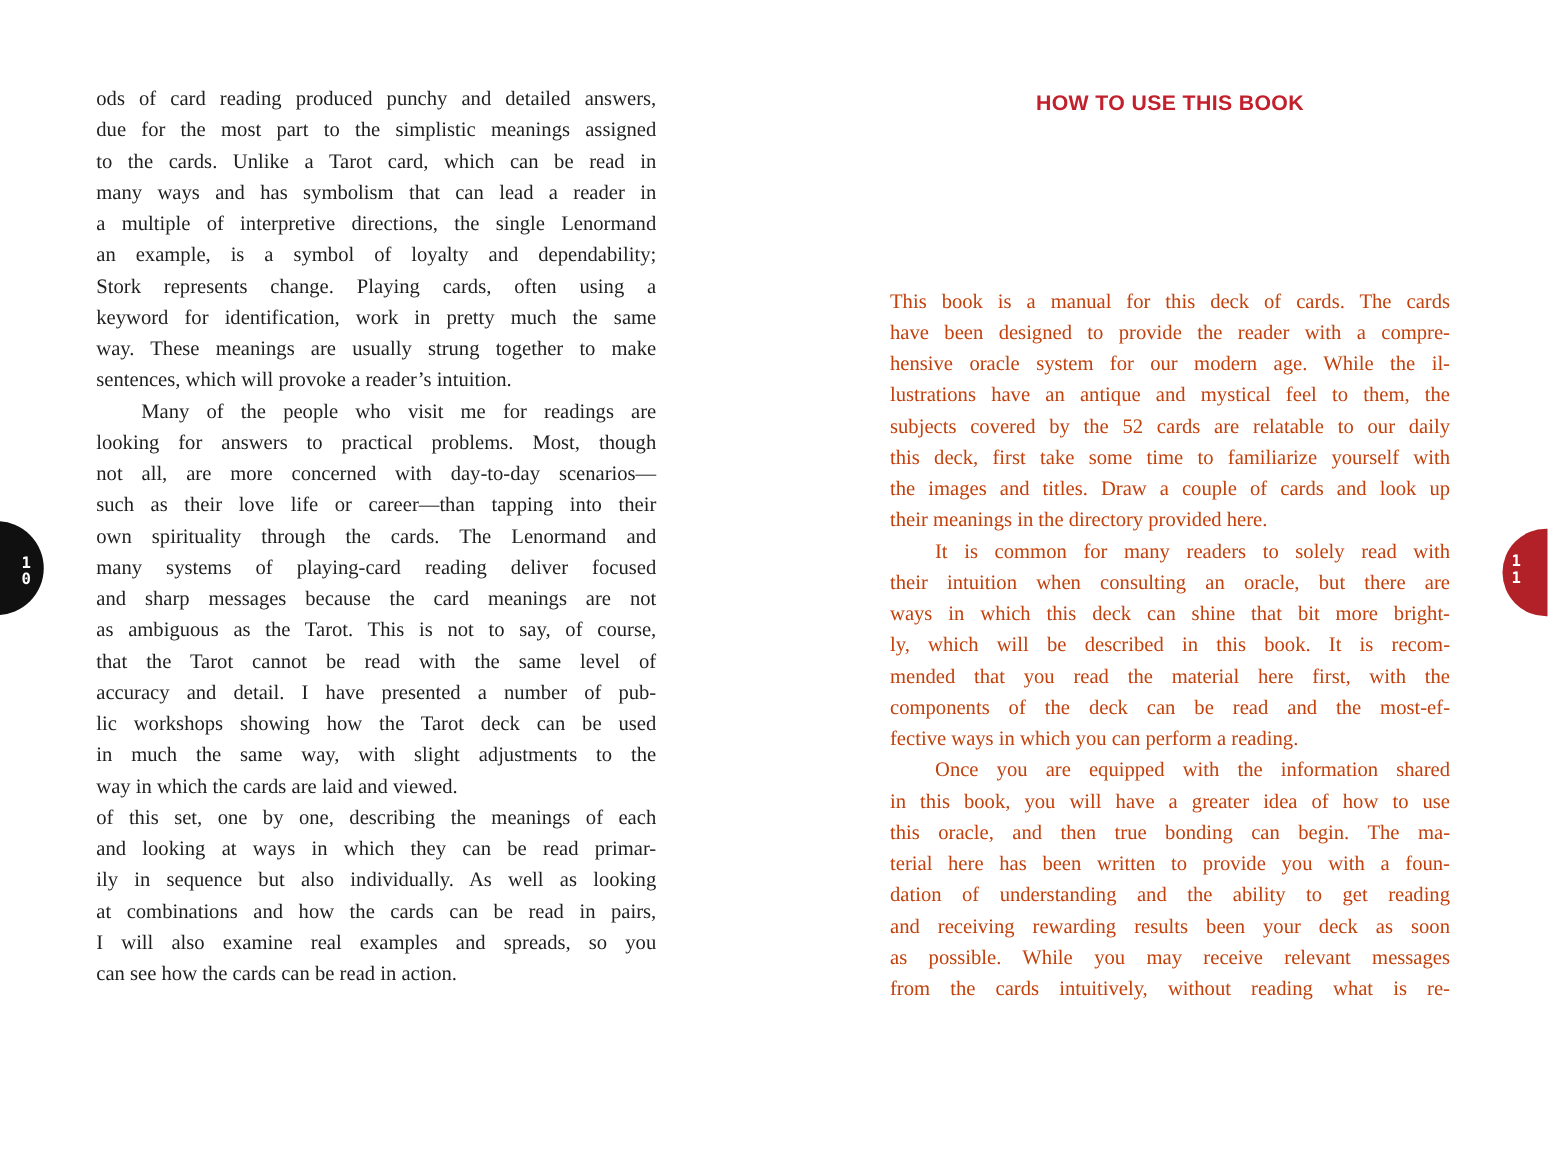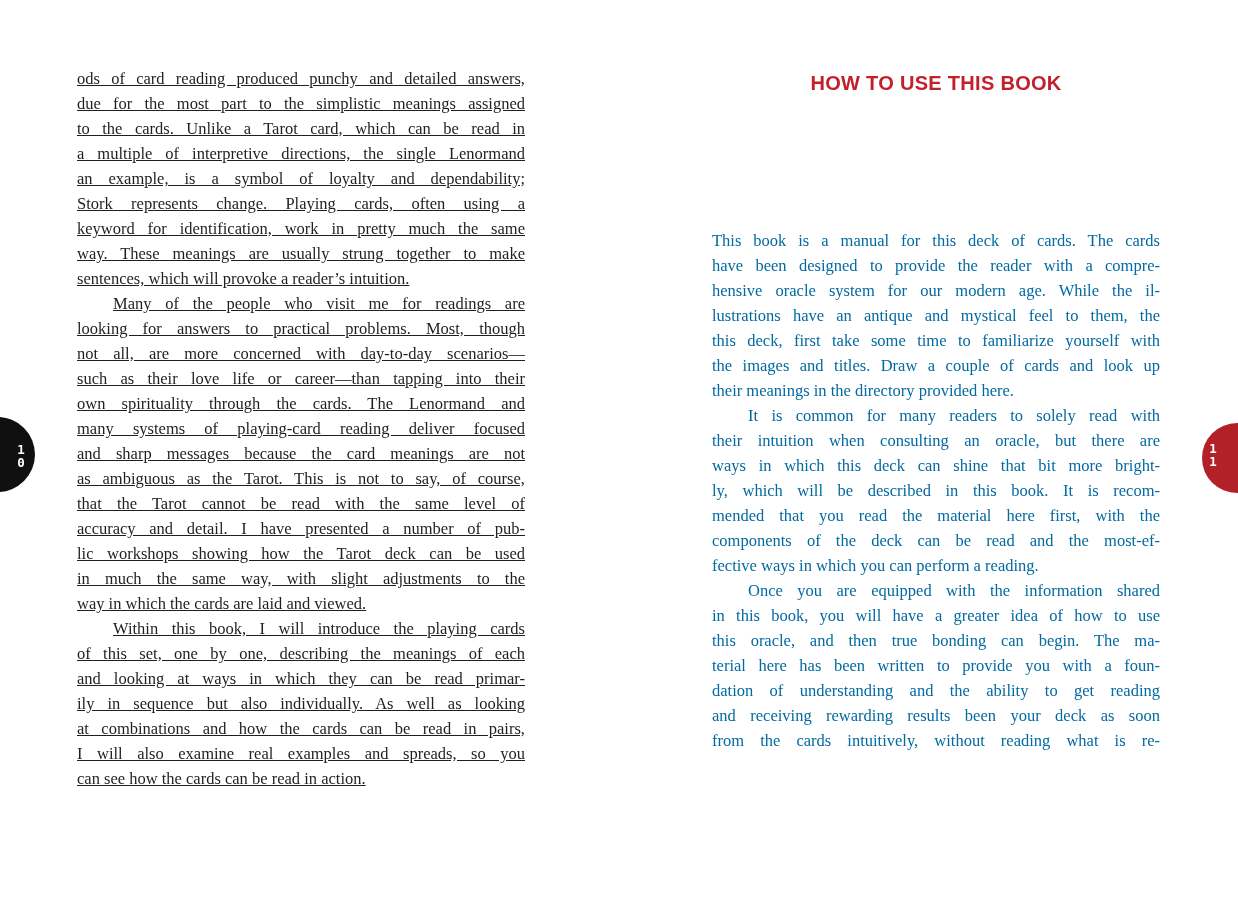--- a/index.html
+++ b/index.html
@@ -27,21 +27,21 @@
   .line {
     text-align: justify;
     text-align-last: justify;
     white-space: normal;
   }
   .line.last { text-align-last: left; }
   .line.indent { text-indent: 36px; }
   .heading {
     margin: 0;
     font-family: "Liberation Sans", "DejaVu Sans", sans-serif;
-    font-size: 20px;
+    font-size: 17px;
     font-weight: 700;
     letter-spacing: 0.3px;
     text-align: center;
     line-height: 26px;
   }
   .tab {
     position: absolute;
     border-radius: 50%;
   }
   .tab-left  { left: -40px;  top: 417px; width: 75px; height: 75px; }
@@ -74,25 +74,26 @@
   </div>
 
   <div class="tab tab-right" style="background: rgb(178, 32, 40);">
     <span class="tabnum">
       <span>1</span>
       <span>1</span>
     </span>
   </div>
 
   <div class="col col-left">
-    <div class="bodytext" style="color: rgb(31, 31, 31); text-decoration: underline;">
+    <div class="bodytext" style="color: rgb(31, 31, 31);">
         <div class="para">
           <div class="line">ods of card reading produced punchy and detailed answers,</div>
           <div class="line">due for the most part to the simplistic meanings assigned</div>
           <div class="line">to the cards. Unlike a Tarot card, which can be read in</div>
+          <div class="line">many ways and has symbolism that can lead a reader in</div>
           <div class="line">a multiple of interpretive directions, the single Lenormand</div>
           <div class="line">an example, is a symbol of loyalty and dependability;</div>
           <div class="line">Stork represents change. Playing cards, often using a</div>
           <div class="line">keyword for identification, work in pretty much the same</div>
           <div class="line">way. These meanings are usually strung together to make</div>
           <div class="line last">sentences, which will provoke a reader’s intuition.</div>
         </div>
         <div class="para">
           <div class="line indent">Many of the people who visit me for readings are</div>
           <div class="line">looking for answers to practical problems. Most, though</div>
@@ -102,57 +103,58 @@
           <div class="line">many systems of playing-card reading deliver focused</div>
           <div class="line">and sharp messages because the card meanings are not</div>
           <div class="line">as ambiguous as the Tarot. This is not to say, of course,</div>
           <div class="line">that the Tarot cannot be read with the same level of</div>
           <div class="line">accuracy and detail. I have presented a number of pub-</div>
           <div class="line">lic workshops showing how the Tarot deck can be used</div>
           <div class="line">in much the same way, with slight adjustments to the</div>
           <div class="line last">way in which the cards are laid and viewed.</div>
         </div>
         <div class="para">
-          <div class="line indent">Within this book, I will introduce the playing cards</div>
           <div class="line">of this set, one by one, describing the meanings of each</div>
           <div class="line">and looking at ways in which they can be read primar-</div>
           <div class="line">ily in sequence but also individually. As well as looking</div>
           <div class="line">at combinations and how the cards can be read in pairs,</div>
           <div class="line">I will also examine real examples and spreads, so you</div>
           <div class="line last">can see how the cards can be read in action.</div>
         </div>
       </div>
   </div>
 
   <div class="col col-right">
     <h1 class="heading" style="color: rgb(194, 32, 44);">HOW TO USE THIS BOOK</h1>
-    <div class="bodytext" style="color: #0369a1;">
+    <div class="bodytext" style="color: #c2410c;">
         <div class="para">
           <div class="line">This book is a manual for this deck of cards. The cards</div>
           <div class="line">have been designed to provide the reader with a compre-</div>
           <div class="line">hensive oracle system for our modern age. While the il-</div>
           <div class="line">lustrations have an antique and mystical feel to them, the</div>
+          <div class="line">subjects covered by the 52 cards are relatable to our daily</div>
           <div class="line">this deck, first take some time to familiarize yourself with</div>
           <div class="line">the images and titles. Draw a couple of cards and look up</div>
           <div class="line last">their meanings in the directory provided here.</div>
         </div>
         <div class="para">
           <div class="line indent">It is common for many readers to solely read with</div>
           <div class="line">their intuition when consulting an oracle, but there are</div>
           <div class="line">ways in which this deck can shine that bit more bright-</div>
           <div class="line">ly, which will be described in this book. It is recom-</div>
           <div class="line">mended that you read the material here first, with the</div>
           <div class="line">components of the deck can be read and the most-ef-</div>
           <div class="line last">fective ways in which you can perform a reading.</div>
         </div>
         <div class="para">
           <div class="line indent">Once you are equipped with the information shared</div>
           <div class="line">in this book, you will have a greater idea of how to use</div>
           <div class="line">this oracle, and then true bonding can begin. The ma-</div>
           <div class="line">terial here has been written to provide you with a foun-</div>
           <div class="line">dation of understanding and the ability to get reading</div>
           <div class="line">and receiving rewarding results been your deck as soon</div>
+          <div class="line">as possible. While you may receive relevant messages</div>
           <div class="line">from the cards intuitively, without reading what is re-</div>
         </div>
       </div>
   </div>
 
 </div>
 
 </body></html>

